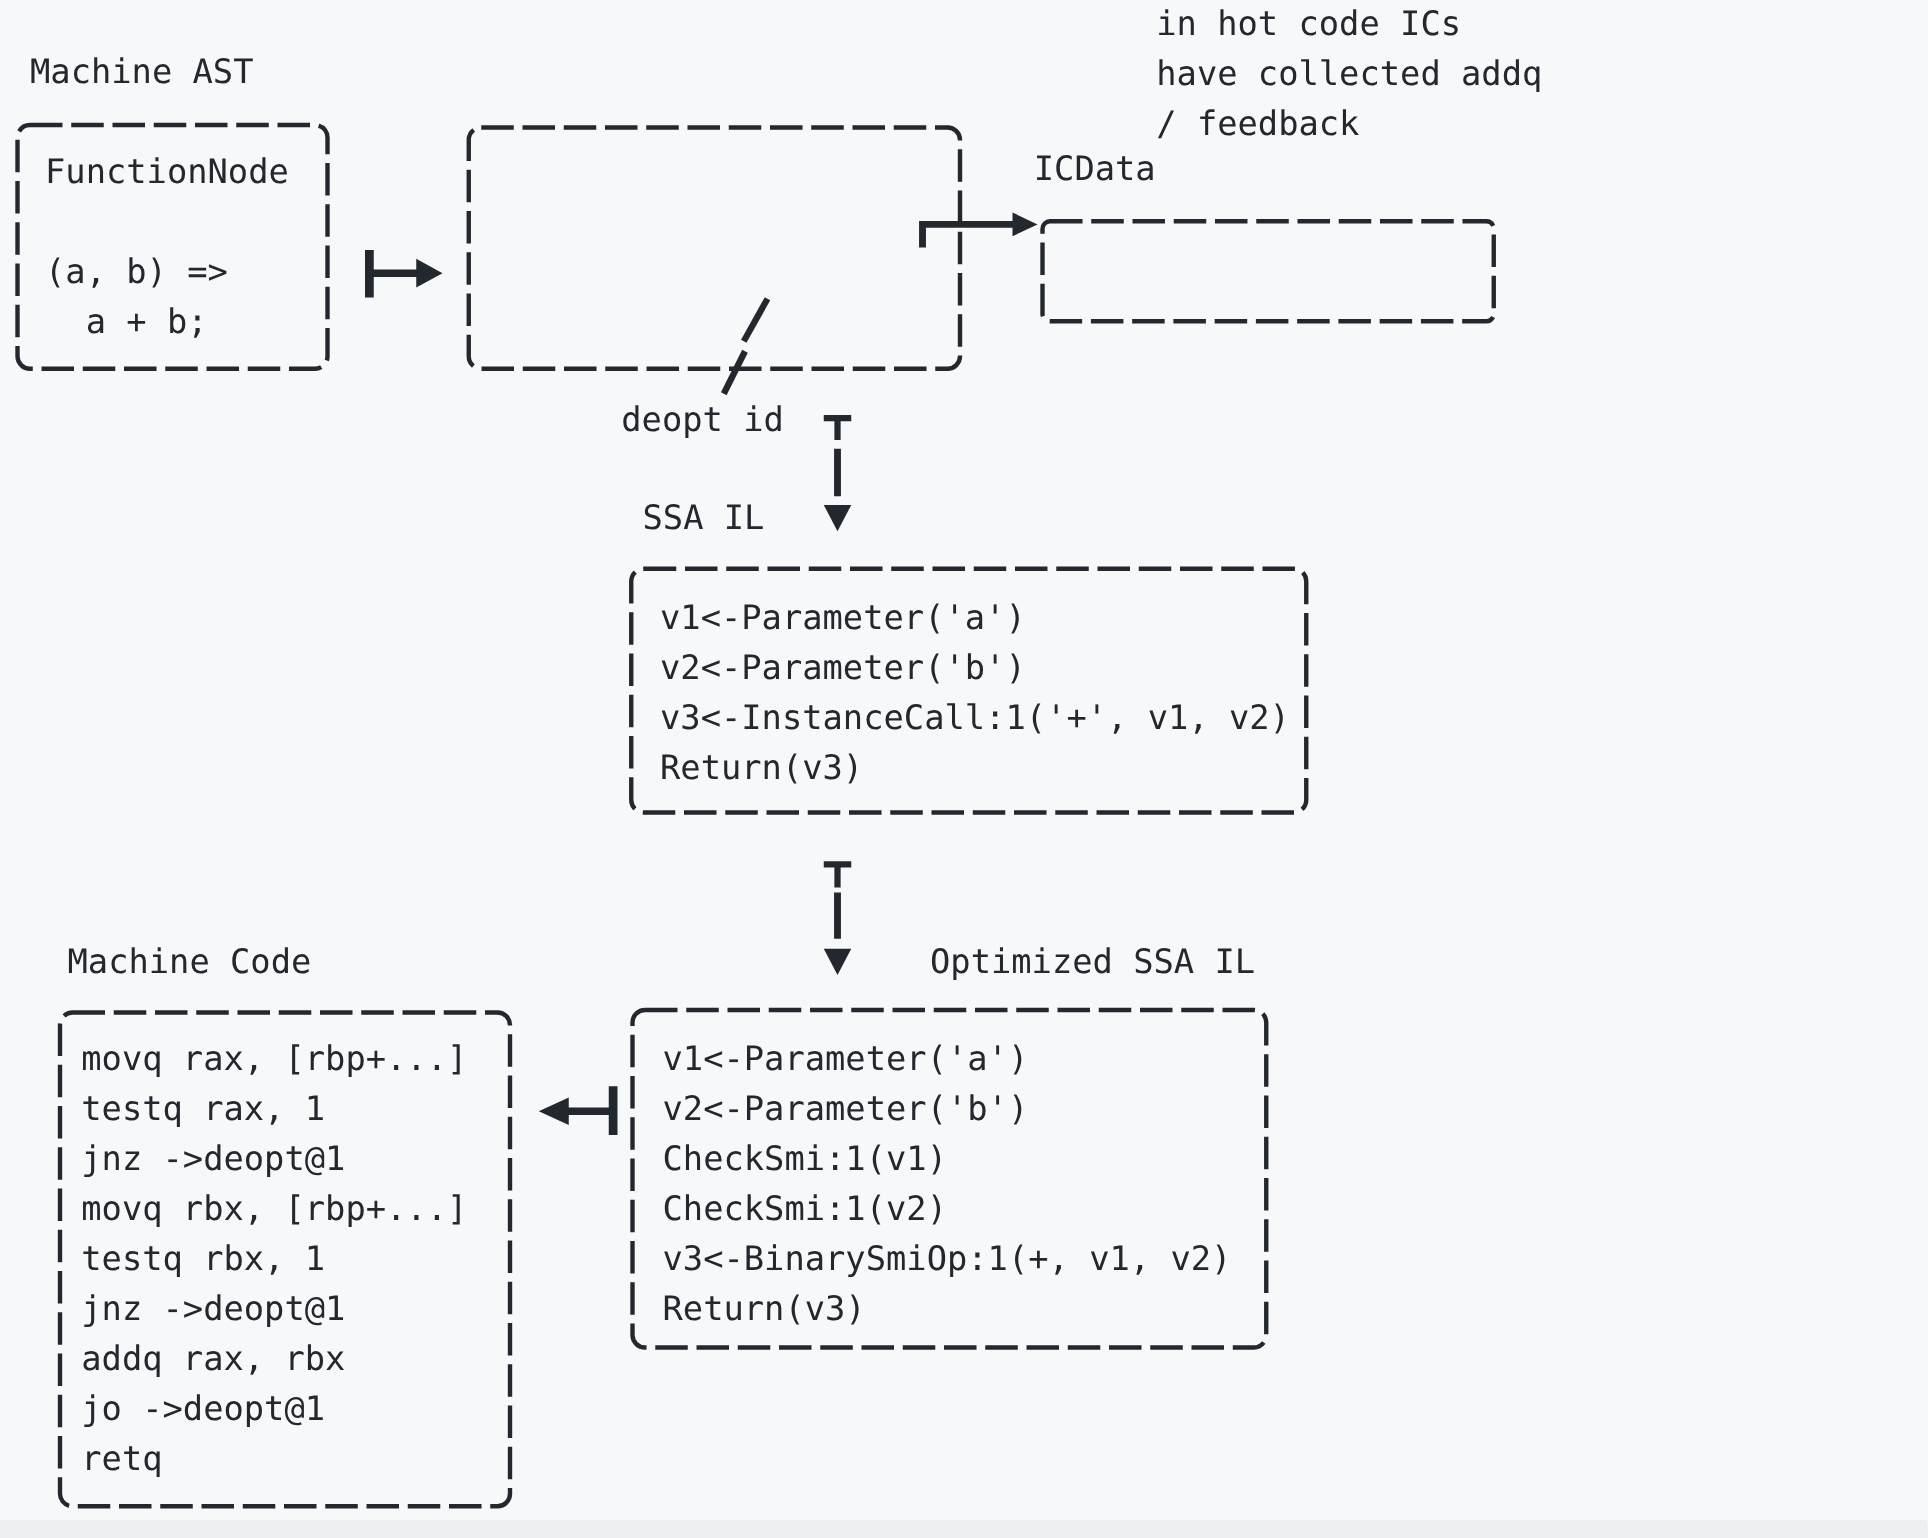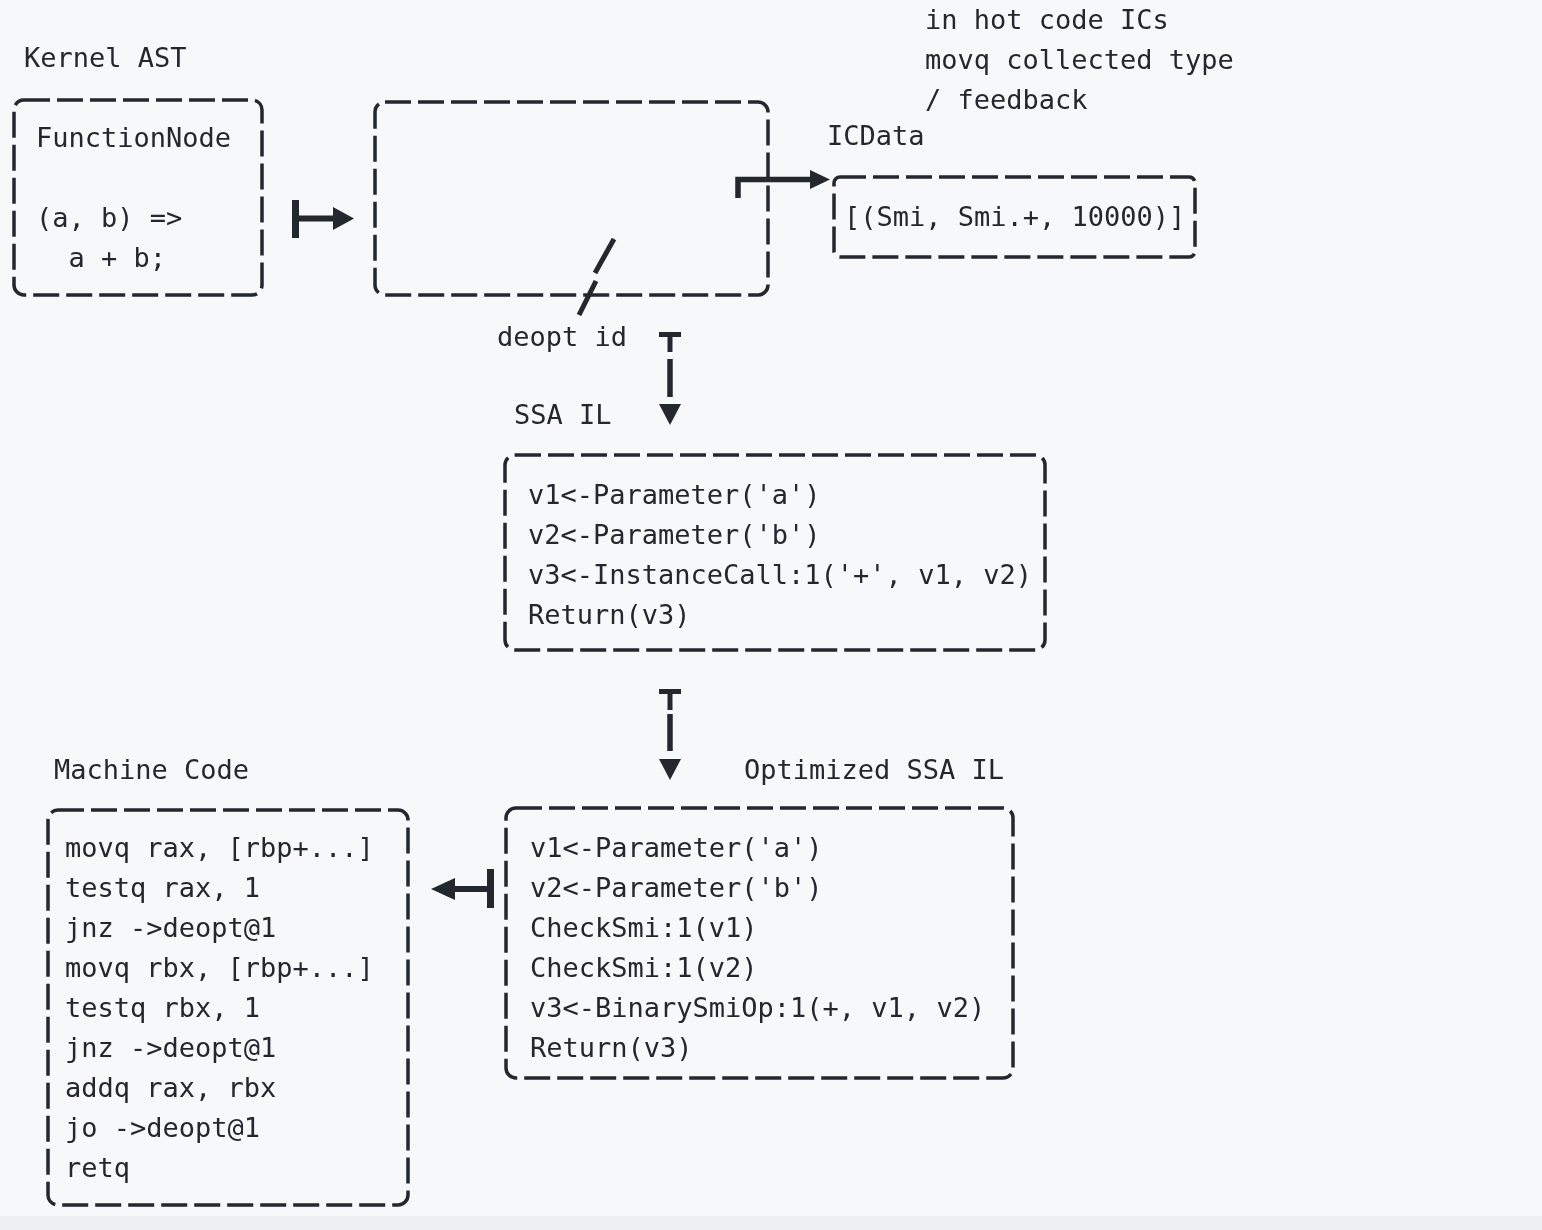--- a/index.html
+++ b/index.html
@@ -69,35 +69,34 @@
 
     <g stroke="#23272e" fill="#23272e">
       <line x1="490.5" y1="869" x2="490.5" y2="908" stroke-width="7"></line>
       <line x1="451" y1="889" x2="490.5" y2="889" stroke-width="6"></line>
       <polygon points="455,878 455,900 431,889" stroke="none"></polygon>
     </g>
 
     <rect x="0" y="1216" width="1542" height="14" fill="#edeff2"></rect>
   </svg>
 
-  <div class="lbl" style="left:24px;top:38px">Kernel AST</div>
+  <div class="lbl" style="left:24px;top:38px">Machine AST</div>
   <div class="lbl" style="left:925px;top:0px">in hot code ICs
-movq collected type
+have collected addq
 / feedback</div>
   <div class="lbl" style="left:827px;top:116px">ICData</div>
   <div class="lbl" style="left:497px;top:317px">deopt id</div>
   <div class="lbl" style="left:514px;top:395px">SSA IL</div>
   <div class="lbl" style="left:54px;top:750px">Machine Code</div>
   <div class="lbl" style="left:744px;top:750px">Optimized SSA IL</div>
 
   <pre class="code" style="left:36px;top:118px">FunctionNode
 
 (a, b) =&gt;
   a + b;</pre>
-  <pre class="code" style="left:844px;top:197px">[(Smi, Smi.+, 10000)]</pre>
   <pre class="code" style="left:528px;top:475px">v1&lt;-Parameter('a')
 v2&lt;-Parameter('b')
 v3&lt;-InstanceCall:1('+', v1, v2)
 Return(v3)</pre>
   <pre class="code" style="left:530px;top:828px">v1&lt;-Parameter('a')
 v2&lt;-Parameter('b')
 CheckSmi:1(v1)
 CheckSmi:1(v2)
 v3&lt;-BinarySmiOp:1(+, v1, v2)
 Return(v3)</pre>

